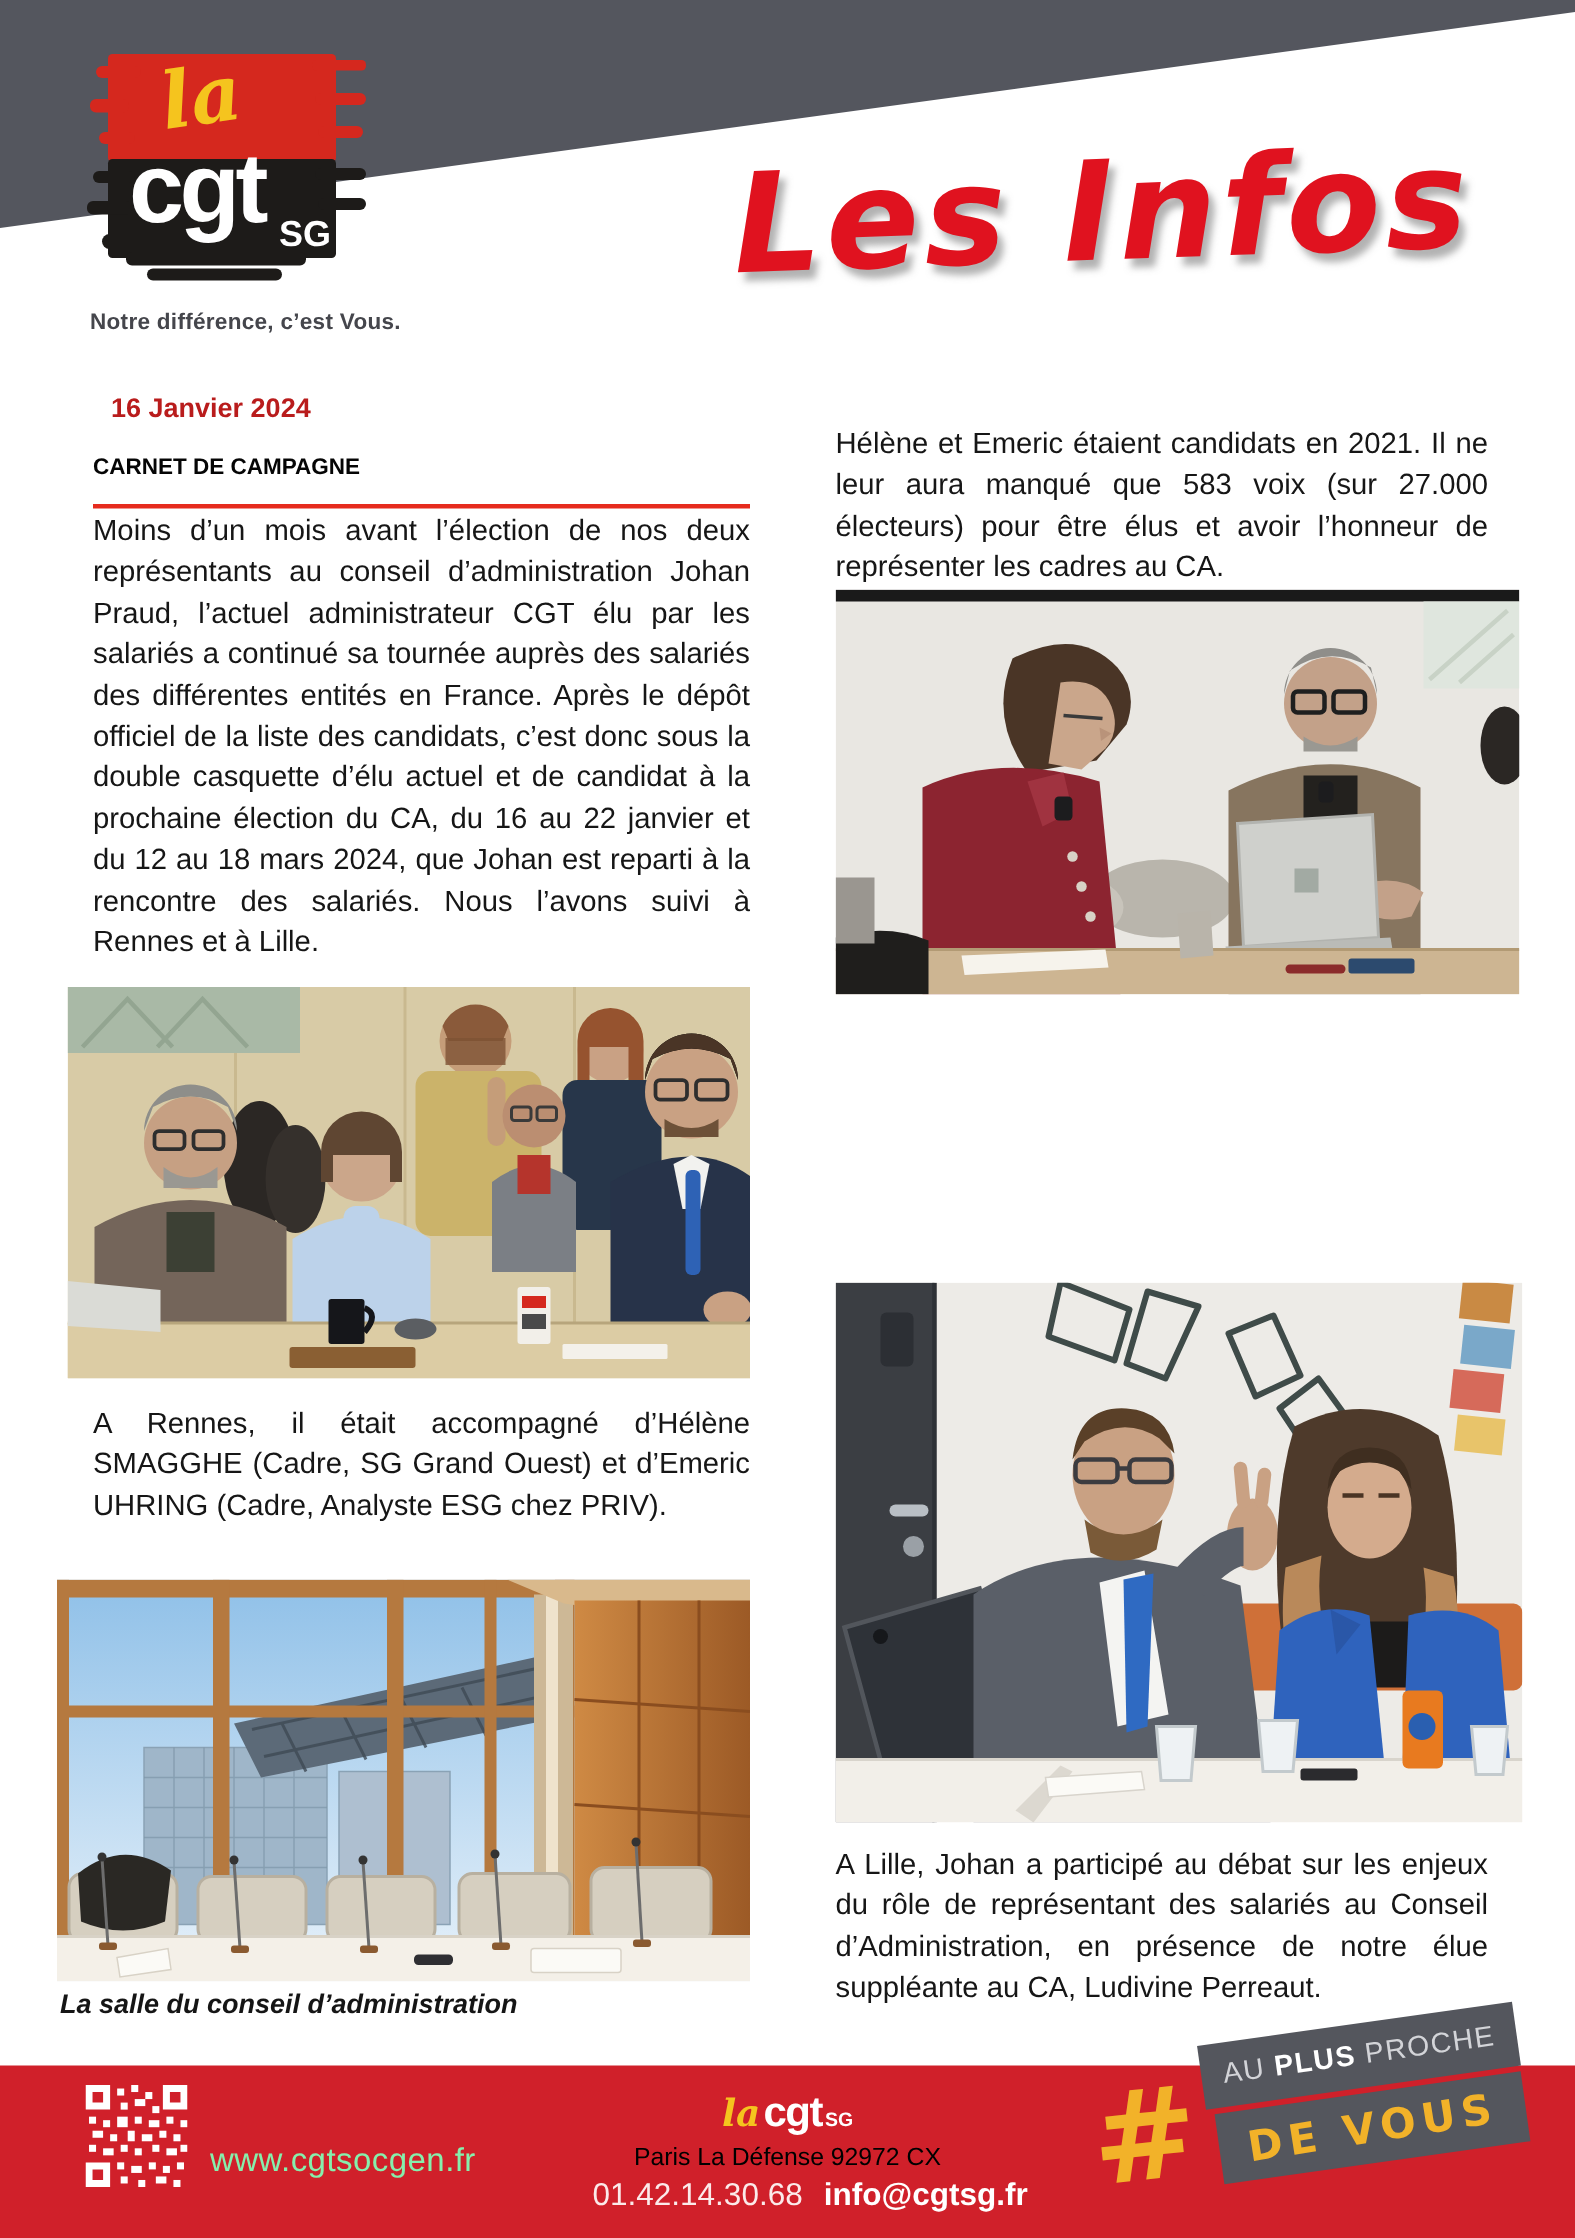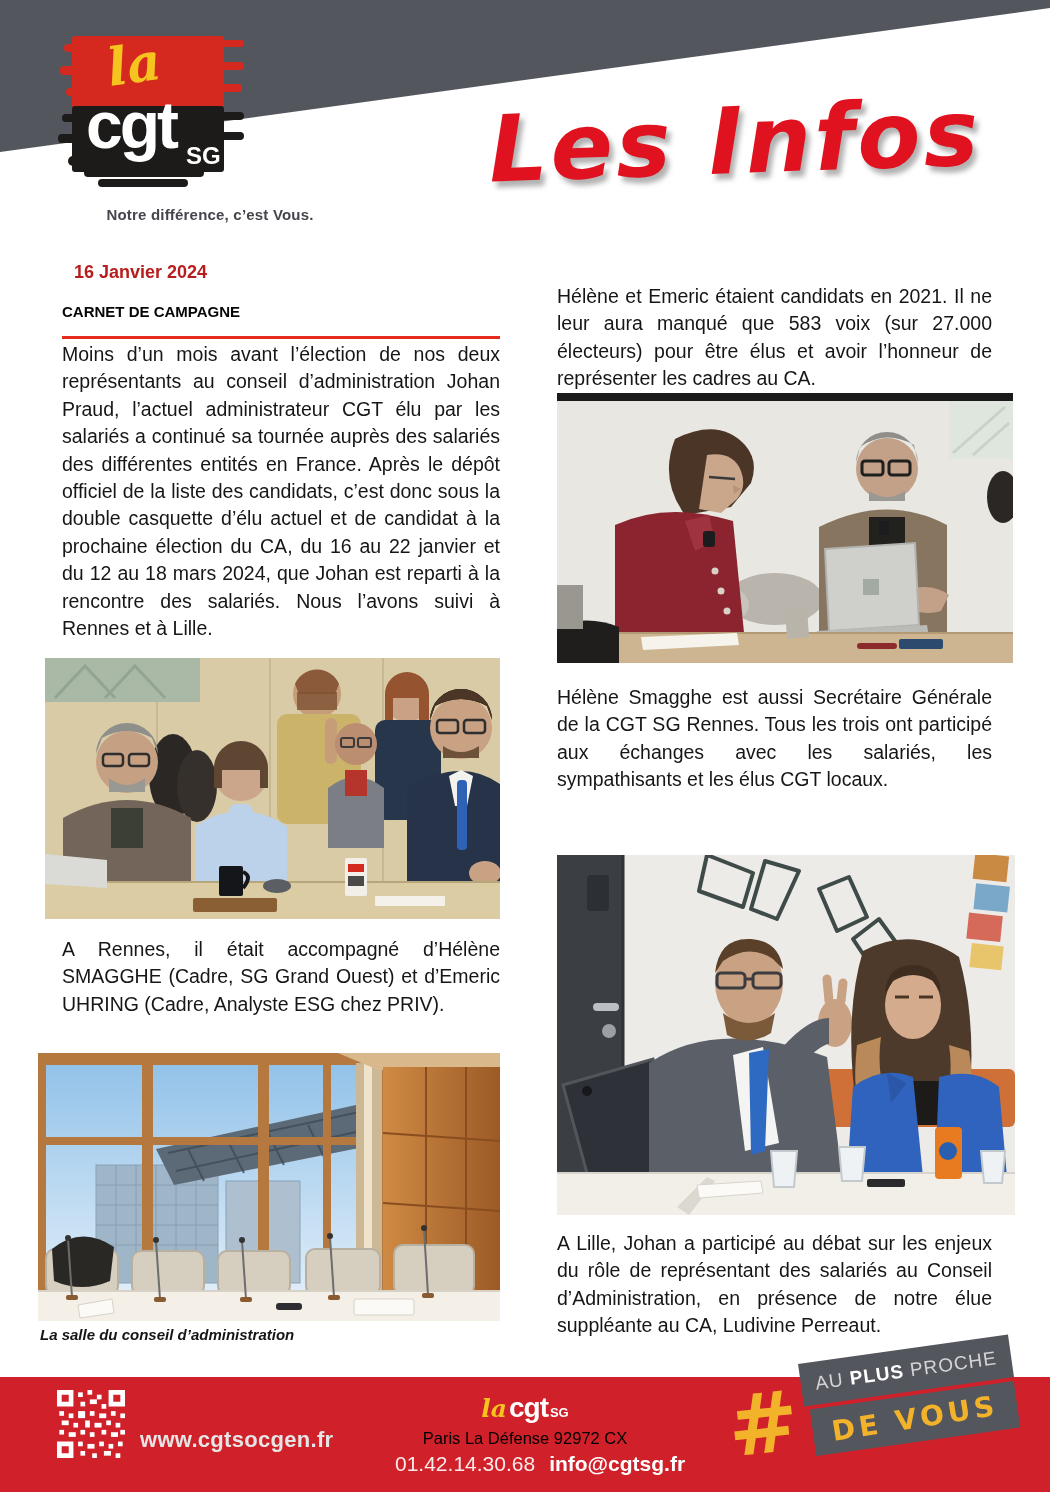--- a/index.html
+++ b/index.html
@@ -10,21 +10,21 @@
   
   .header-band{
     position:absolute;left:0;top:0;width:1050px;height:160px;
     background:#54565e;
     clip-path:polygon(0 0,1050px 0,1050px 8px,0 152px);
     filter:drop-shadow(0 3px 3px rgba(0,0,0,.28));
   }
   .brand-logo{position:absolute;left:58px;top:26px;width:190px;height:178px;}
   .brand-tagline{
     position:absolute;left:60px;top:206px;width:300px;
-    font-size:15px;font-weight:bold;color:#45464c;letter-spacing:.2px;text-align:center;
+    font-size:15px;font-weight:bold;color:#45464c;letter-spacing:.2px;
   }
   .news-title{
     position:absolute;left:480px;top:88px;width:510px;text-align:center;
     font-family:"DejaVu Sans",sans-serif;font-size:92px;font-weight:bold;font-style:italic;
     color:#e0121f;letter-spacing:3px;transform:rotate(-2deg);
     text-shadow:4px 6px 5px rgba(115,115,115,.55);
   }
   
   .date{position:absolute;left:62px;top:262px;font-size:18px;font-weight:bold;color:#b91c1c;margin-left:12px;}
   .heading{position:absolute;left:62px;top:303px;font-size:15px;font-weight:bold;color:#050505;}
@@ -34,34 +34,34 @@
     text-align:justify;text-justify:inter-word;
   }
   .p-left{left:62px;width:438px;}
   .p-right{left:557px;width:435px;}
   #p-left-intro{top:341px;}
   #p-left-rennes{top:936px;}
   #p-right-intro{top:283px;}
   #p-right-smagghe{top:684px;}
   #p-right-lille{top:1230px;}
   .caption{
-    position:absolute;left:40px;top:1326px;font-size:15px;font-weight:bold;font-style:italic;color:#151515;
+    position:absolute;left:40px;top:1326px;font-size:18px;font-weight:bold;font-style:italic;color:#151515;
   }
   
   .photo{position:absolute;overflow:hidden;}
   .photo svg{display:block;width:100%;height:100%;}
   #photo-rennes{left:45px;top:658px;width:455px;height:261px;}
   #photo-candidats{left:557px;top:393px;width:456px;height:270px;}
   #photo-salle{left:38px;top:1053px;width:462px;height:268px;}
   #photo-lille{left:557px;top:855px;width:458px;height:360px;}
   
   .footer{position:absolute;left:0;top:1377px;width:1050px;height:115px;background:#d0202a;}
   .qr{position:absolute;left:57px;top:13px;width:68px;height:68px;cursor:pointer;}
   .website{
-    position:absolute;left:140px;top:50px;font-size:22px;font-weight:bold;color:#e5e5e5;letter-spacing:.3px;cursor:pointer;
+    position:absolute;left:140px;top:50px;font-size:22px;font-weight:normal;color:#86efac;letter-spacing:.3px;cursor:pointer;
   }
   .footer-center{position:absolute;left:395px;top:18px;width:260px;text-align:center;color:#fff;}
   .fc-logoline{font-size:28px;line-height:26px;}
   .fc-la{font-family:"DejaVu Serif",serif;font-style:italic;font-weight:bold;color:#f5c41e;font-size:25px;margin-right:2px;}
   .fc-cgt{font-weight:800;color:#fff;letter-spacing:-1px;}
   .fc-sg{font-size:13px;font-weight:bold;color:#fff;margin-left:2px;}
   .fc-address{font-size:16.5px;margin-top:3px;color:#000000;}
   .fc-contact{font-size:21px;margin-top:4px;color:#fbeaea;}
   .fc-email{font-weight:600;margin-left:14px;color:#ffffff;cursor:pointer;}
   .hashtag{position:absolute;left:722px;top:-40px;width:310px;height:150px;}
@@ -339,21 +339,20 @@
       <line x1="0" y1="240" x2="456" y2="240" stroke="#b29a74" stroke-width="2"></line>
       <path d="M84 244 l96 -4 l2 12 l-96 5 z" fill="#f6f3ec"></path>
       <path d="M228 216 l22 -2 l2 30 l-22 2 z" fill="#b9b4aa"></path>
       <rect x="342" y="246" width="44" height="10" rx="2" fill="#2c4a6e"></rect>
       <rect x="300" y="250" width="40" height="6" rx="3" fill="#8b2b2b"></rect>
       <path d="M0 232 q34 -10 62 2 v36 h-62 z" fill="#1f1e1c"></path>
       <rect x="0" y="192" width="26" height="44" fill="#9a9690"></rect>
     </svg>
   </div>
 
-  <div class="para p-right" id="p-right-smagghe">Hélène Smagghe est aussi Secrétaire Générale de la CGT SG Rennes. Tous les trois ont participé aux échanges avec les salariés, les sympathisants et les élus CGT locaux.</div>
 
   <div class="photo" id="photo-lille">
     <svg viewBox="0 0 458 360" preserveAspectRatio="none">
       <rect width="458" height="360" fill="#edebe7"></rect>
 
       <rect x="0" y="0" width="66" height="360" fill="#3b3e43"></rect>
       <line x1="66" y1="0" x2="66" y2="360" stroke="#2e3136" stroke-width="3"></line>
       <rect x="36" y="148" width="26" height="8" rx="4" fill="#b9bfc5"></rect>
       <circle cx="52" cy="176" r="7" fill="#9aa0a6"></circle>
       <rect x="30" y="20" width="22" height="36" rx="4" fill="#2c2f34"></rect>

